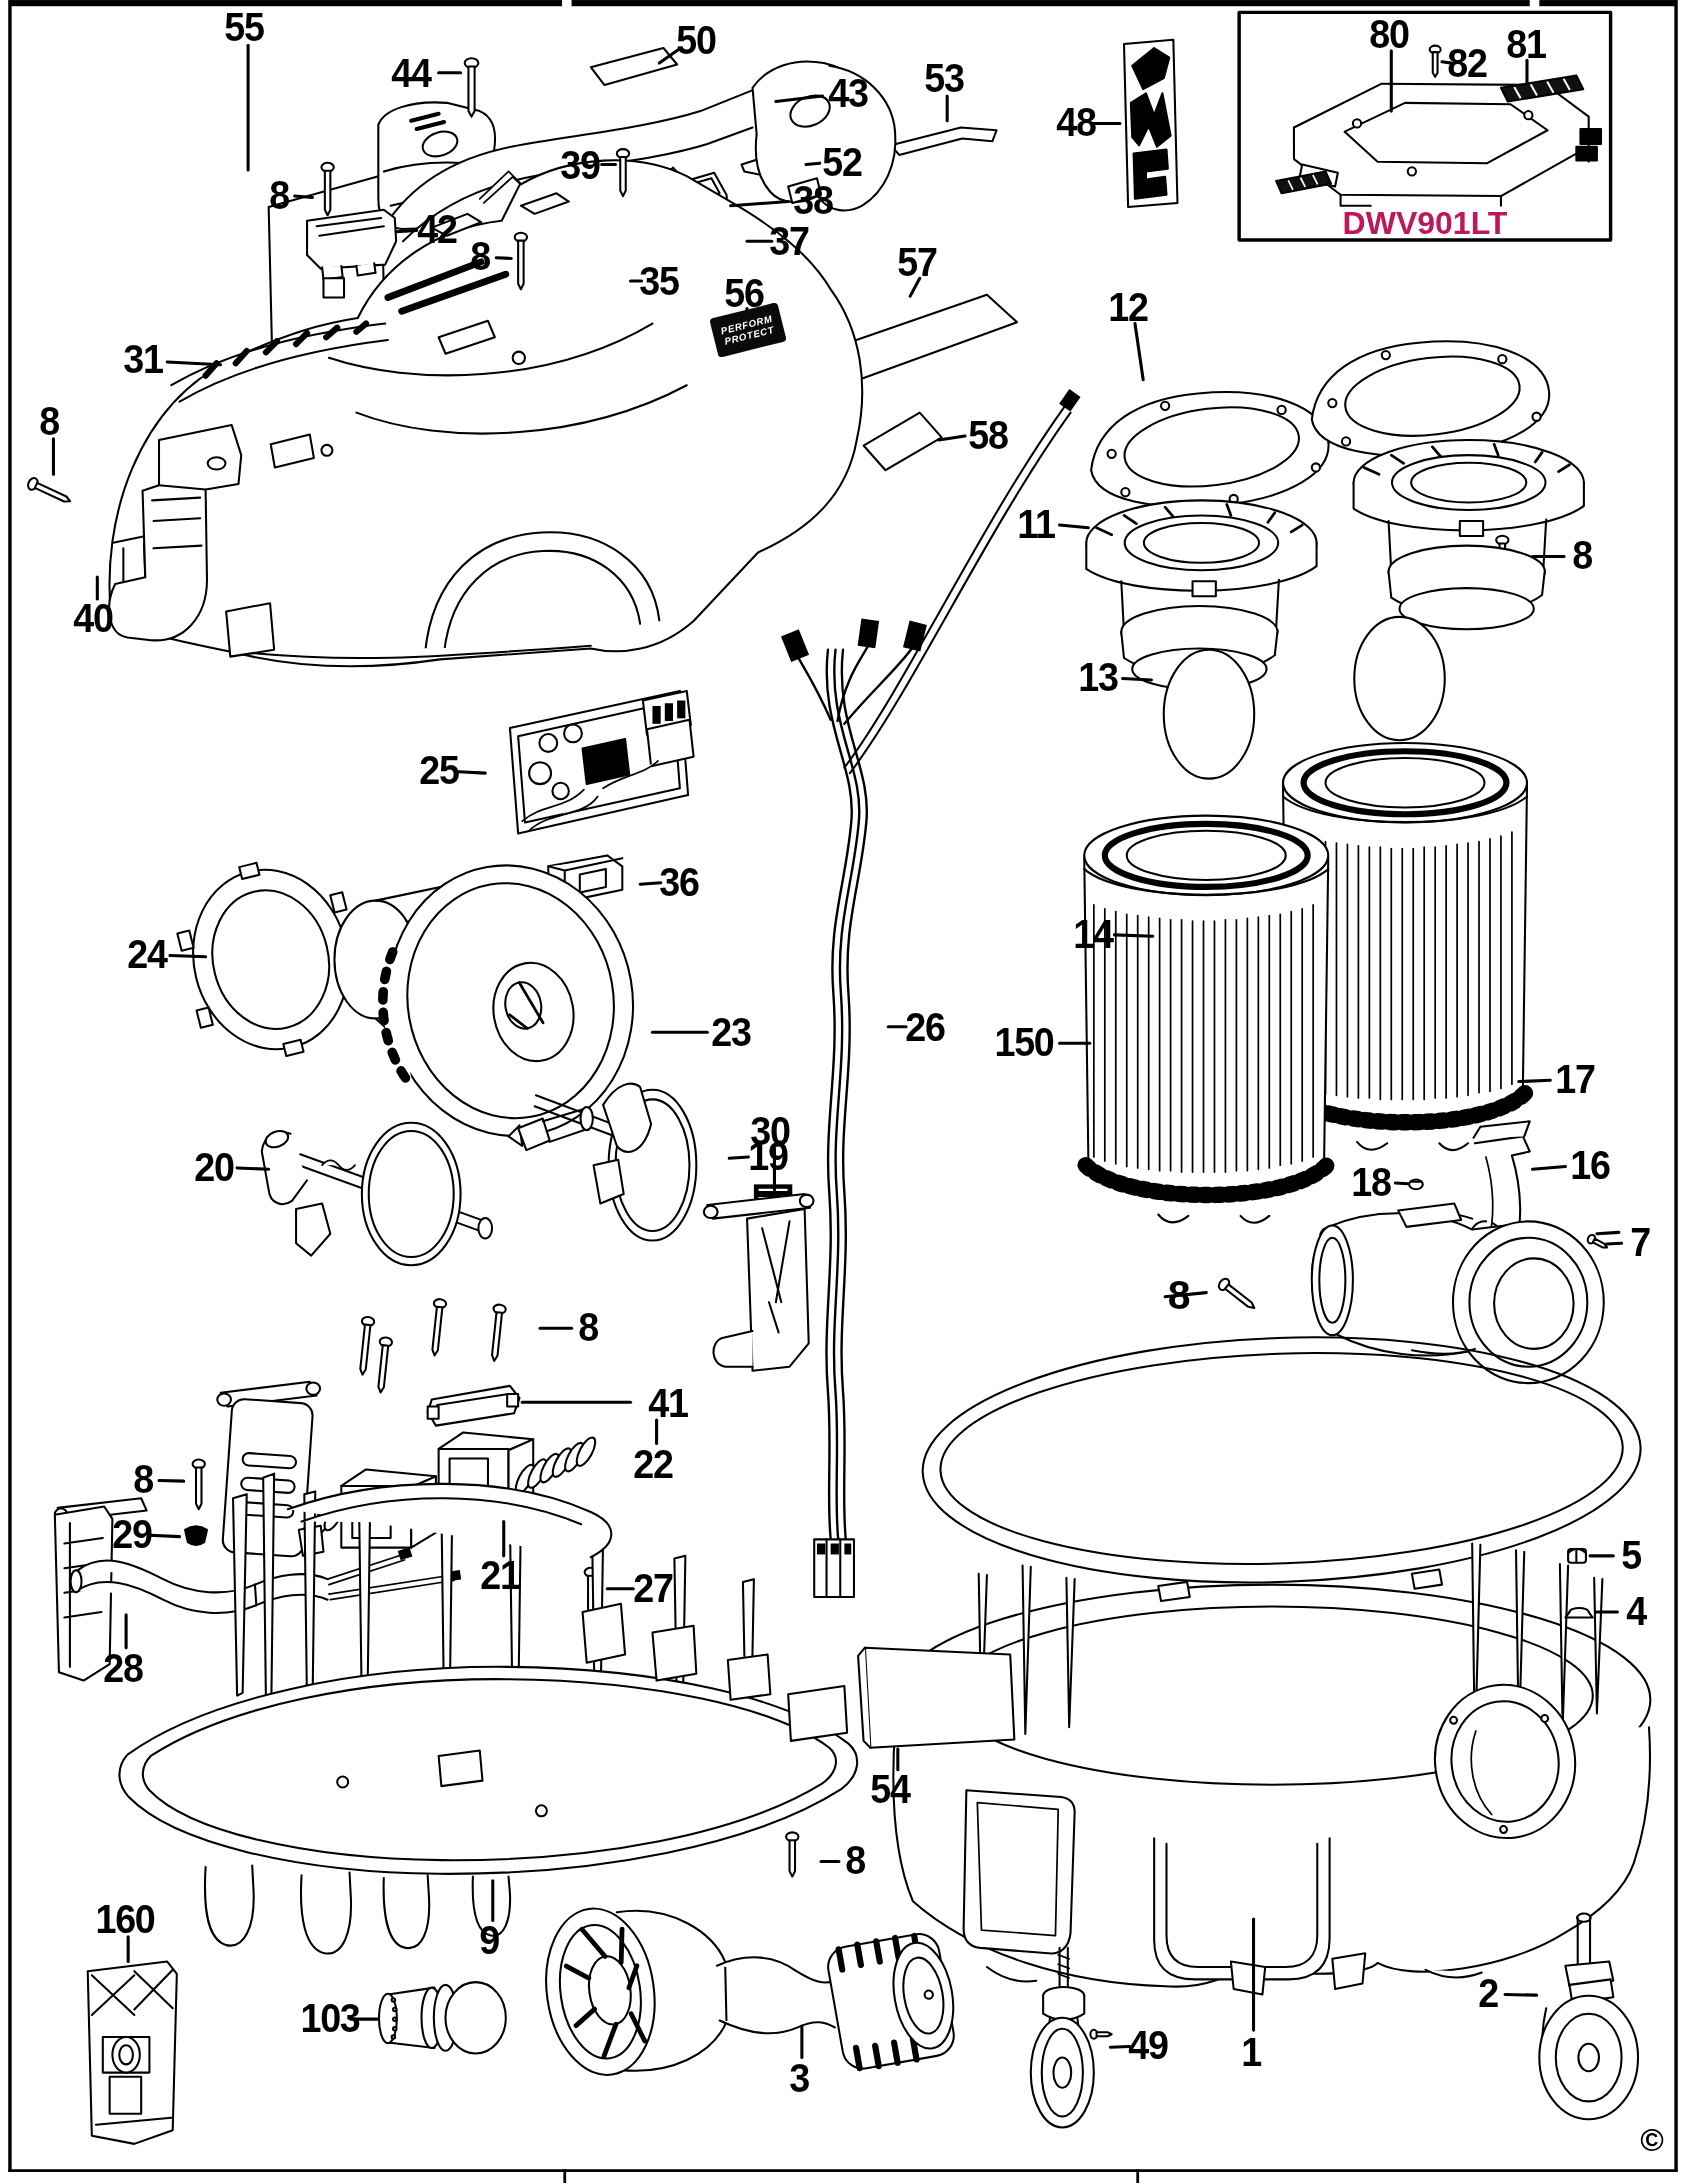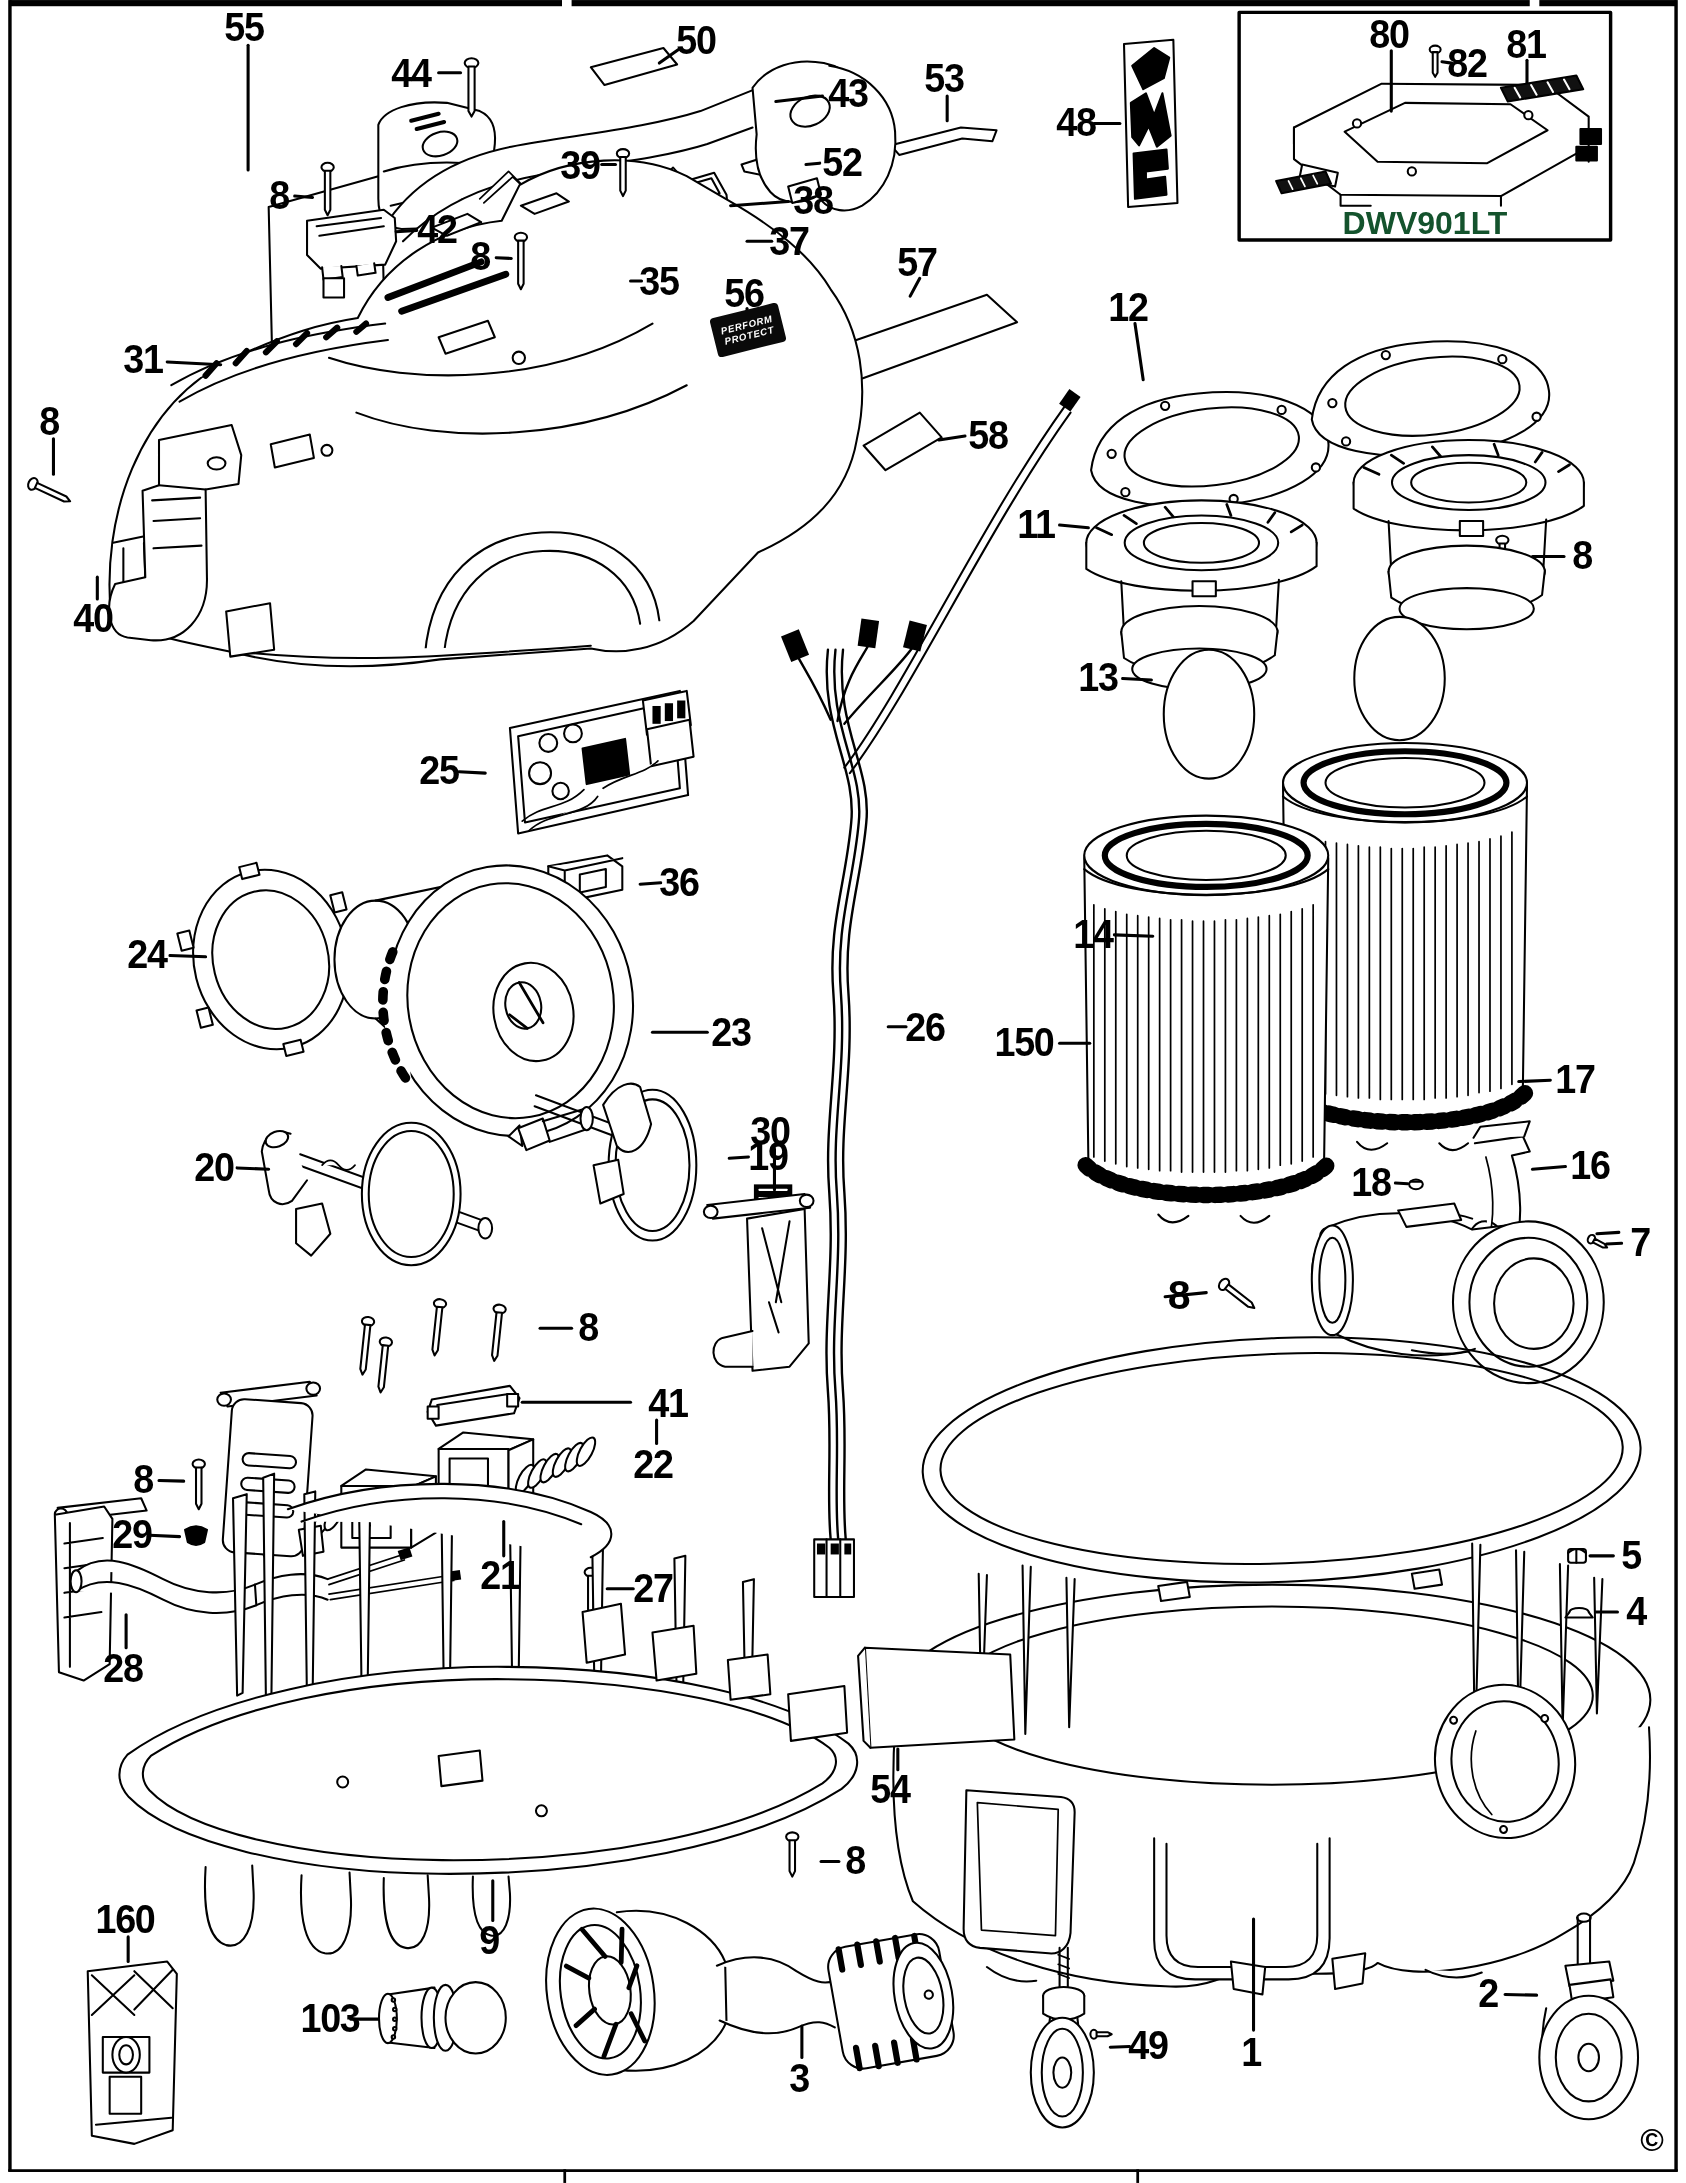--- a/index.html
+++ b/index.html
@@ -2,21 +2,21 @@
 <html style="font-size:11px"><head>
 <meta charset="utf-8">
 <style>
   html,body{margin:0;padding:0;background:#888;}
   .stage{position:relative;width:1686px;height:2183px;background:#fff;overflow:hidden;
          font-family:"Liberation Sans",sans-serif;}
   svg{position:absolute;left:0;top:0;}
   .plabel{position:absolute;font-weight:bold;font-size:41px;color:#000;white-space:nowrap;
           transform:translate(-50%,-50%) scaleX(0.92);letter-spacing:-1.4px;line-height:1;}
   .model-label{position:absolute;left:1425px;top:223px;transform:translate(-50%,-50%);
-          font-weight:bold;font-size:32px;letter-spacing:0px;color:#14532d;}
+          font-weight:bold;font-size:32px;letter-spacing:0px;color:#be185d;}
   .copyright{position:absolute;left:1652px;top:2140px;transform:translate(-50%,-50%);
           font-size:32px;font-weight:bold;color:#000;}
   .sticker56{position:absolute;left:713px;top:310px;width:70px;height:40px;background:#0a0a0a;
           transform:rotate(-14deg);border-radius:4.1px;color:#fff;display:flex;flex-direction:column;
           align-items:center;justify-content:center;font-size:9.6px;font-style:italic;font-weight:bold;
           letter-spacing:0.7px;line-height:1.15;}
 </style>
 </head>
 <body>
 

